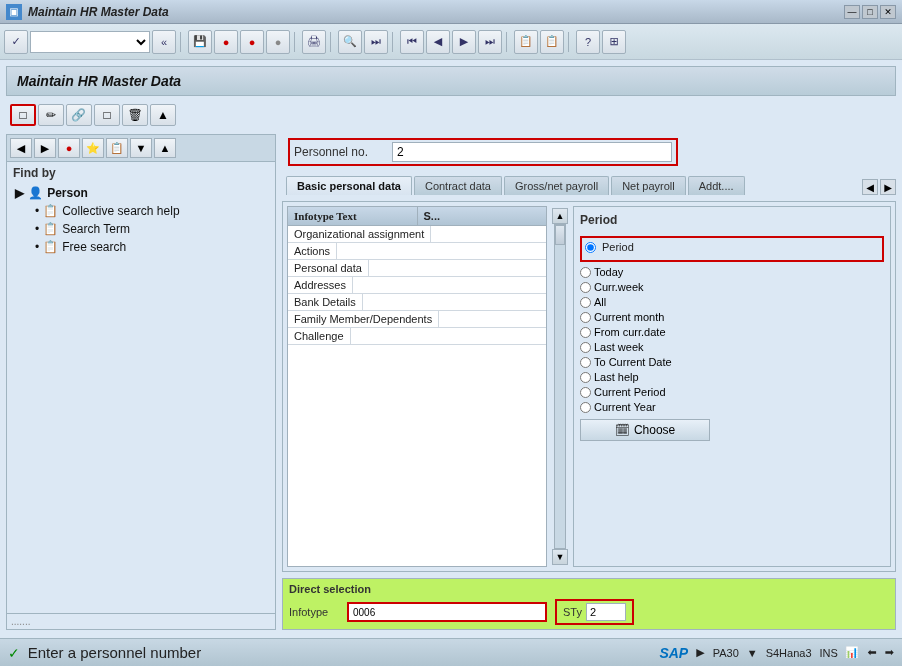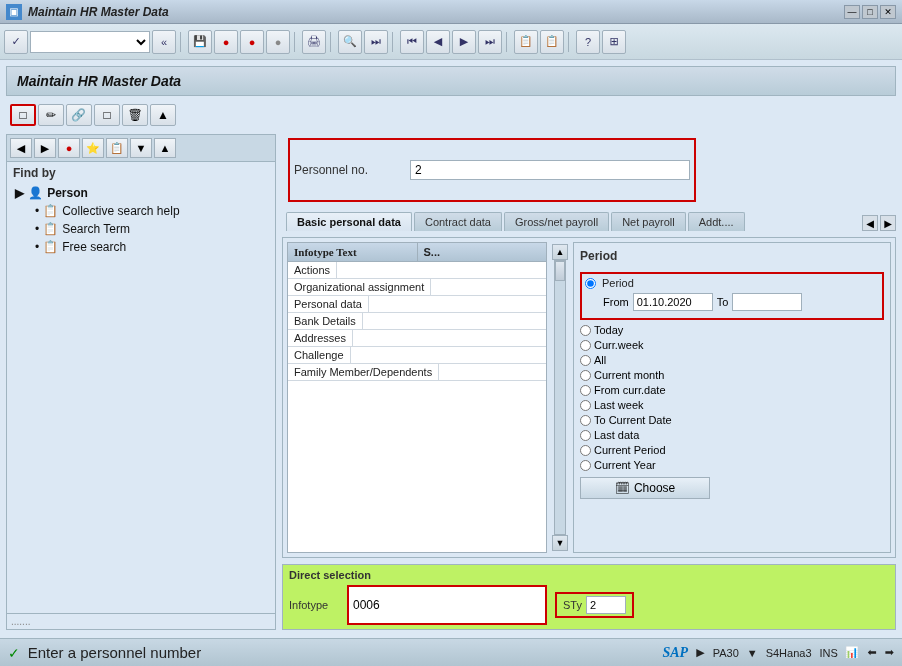--- a/index.html
+++ b/index.html
@@ -149,22 +149,22 @@
       width: 280px;
       border: 1px solid #a0b0bc;
       background: white;
       font-size: 12px;
       padding: 0 4px;
     }
     .personnel-row-wrapper {
       border: 2px solid #cc0000;
       display: inline-flex;
       align-items: center;
-      gap: 26px;
-      padding: 20px 4px;
+      gap: 8px;
+      padding: 2px 4px;
       background: #dce8f4;
     }
 
     
     .tabs-bar {
       display: flex;
       gap: 2px;
       padding: 0 4px;
     }
     .tab {
@@ -300,21 +300,21 @@
       background: #bef264;
       border: 1px solid #a0b4c0;
       padding: 4px 6px;
     }
     .direct-title { font-size: 11px; font-weight: bold; color: #333; margin-bottom: 4px; }
     .direct-row { display: flex; align-items: center; gap: 8px; }
     .direct-label { font-size: 11px; color: #333; min-width: 50px; }
     .direct-input {
       height: 20px; width: 200px;
       border: 2px solid #cc0000;
-      background: white; font-size: 12px; padding: 18px 4px;
+      background: white; font-size: 10px; padding: 4px 4px;
     }
     .sty-group {
       border: 2px solid #cc0000;
       display: flex; align-items: center; gap: 4px;
       padding: 2px 6px;
     }
     .sty-label { font-size: 11px; color: #333; }
     .sty-input { height: 18px; width: 40px; border: 1px solid #a0b0bc; background: white; font-size: 11px; padding: 0 3px; }
 
     
@@ -323,21 +323,21 @@
       background: linear-gradient(to bottom, #c8d8e4, #b0c4d0);
       border-top: 1px solid #a0b4c0;
       display: flex;
       align-items: center;
       padding: 0 8px;
       gap: 8px;
     }
     .status-check { color: #008800; font-size: 14px; }
     .status-text { font-size: 15px; color: #222; flex: 1; }
     .status-right { display: flex; align-items: center; gap: 8px; font-size: 11px; color: #222; margin-left: auto; }
-    .sap-logo { font-weight: bold; font-size: 14px; color: #0070c0; font-style: italic; font-family: Liberation Serif, serif; }
+    .sap-logo { font-weight: bold; font-size: 14px; color: #0070c0; font-style: italic; }
 
     .left-panel-footer {
       padding: 2px 4px;
       color: #888;
       font-size: 10px;
       border-top: 1px solid #a0b4c0;
     }
   </style>
 </head>
 <body>
@@ -457,45 +457,45 @@
       <div class="main-content-box">
 
         <div class="infotype-table">
           <div class="table-header">
             <div class="th" style="flex:1;font-family:Liberation Serif, serif;">Infotype Text</div>
             <div class="th small">S...</div>
           </div>
           <div class="table-body">
             <div class="table-scroll">
               <div class="tr">
+                  <div class="td">Organizational assignment</div>
+                  <div class="td small"></div>
+                </div>
+              <div class="tr">
                   <div class="td">Actions</div>
                   <div class="td small"></div>
                 </div>
               <div class="tr">
-                  <div class="td">Organizational assignment</div>
-                  <div class="td small"></div>
-                </div>
-              <div class="tr">
                   <div class="td">Personal data</div>
                   <div class="td small"></div>
                 </div>
               <div class="tr">
+                  <div class="td">Addresses</div>
+                  <div class="td small"></div>
+                </div>
+              <div class="tr">
                   <div class="td">Bank Details</div>
                   <div class="td small"></div>
                 </div>
               <div class="tr">
-                  <div class="td">Addresses</div>
+                  <div class="td">Family Member/Dependents</div>
                   <div class="td small"></div>
                 </div>
               <div class="tr">
                   <div class="td">Challenge</div>
-                  <div class="td small"></div>
-                </div>
-              <div class="tr">
-                  <div class="td">Family Member/Dependents</div>
                   <div class="td small"></div>
                 </div>
             </div>
           </div>
         </div>
 
         <div class="scroll-arrows">
           <span class="scroll-arrow-btn">▲</span>
           <div style="flex:1; width:12px; background:#c8d8e4; border:1px solid #a0b0bc; position:relative;">
             <div style="width:10px; height:20px; background:linear-gradient(to bottom,#e0e8f0,#c0ccd8); border:1px solid #a0b0bc; margin:0 auto;"></div>
@@ -504,26 +504,20 @@
         </div>
 
         <div class="period-panel">
           <div class="period-title">Period</div>
 
           <div class="period-bordered">
             <div style="display:flex; align-items:center; gap:6px; margin-bottom:4px;">
               <input type="radio" name="period" id="r_period" checked="" style="">
               <label for="r_period" class="radio-label">Period</label>
             </div>
-            <div class="period-from-row">
-              <span style="font-size:11px; margin-left:18px;">From</span>
-              <input type="text" class="period-input date" value="01.10.2020" style="">
-              <span style="font-size:11px;">To</span>
-              <input type="text" class="period-input to" value="" style="">
-            </div>
           </div>
 
           <div class="radio-grid">
             <div class="radio-item">
               <input type="radio" name="period" id="r_today" style="">
               <label for="r_today">Today</label>
             </div>
             <div class="radio-item">
               <input type="radio" name="period" id="r_currweek" style="">
               <label for="r_currweek">Curr.week</label>
@@ -543,21 +537,21 @@
             <div class="radio-item">
               <input type="radio" name="period" id="r_lastweek" style="">
               <label for="r_lastweek">Last week</label>
             </div>
             <div class="radio-item">
               <input type="radio" name="period" id="r_tocurrent" style="">
               <label for="r_tocurrent">To Current Date</label>
             </div>
             <div class="radio-item">
               <input type="radio" name="period" id="r_lastmonth" style="">
-              <label for="r_lastmonth">Last data</label>
+              <label for="r_lastmonth">Last help</label>
             </div>
             <div class="radio-item">
               <input type="radio" name="period" id="r_currperiod" style="">
               <label for="r_currperiod">Current Period</label>
             </div>
             <div class="radio-item">
               <input type="radio" name="period" id="r_curryear" style="">
               <label for="r_curryear">Current Year</label>
             </div>
           </div>

